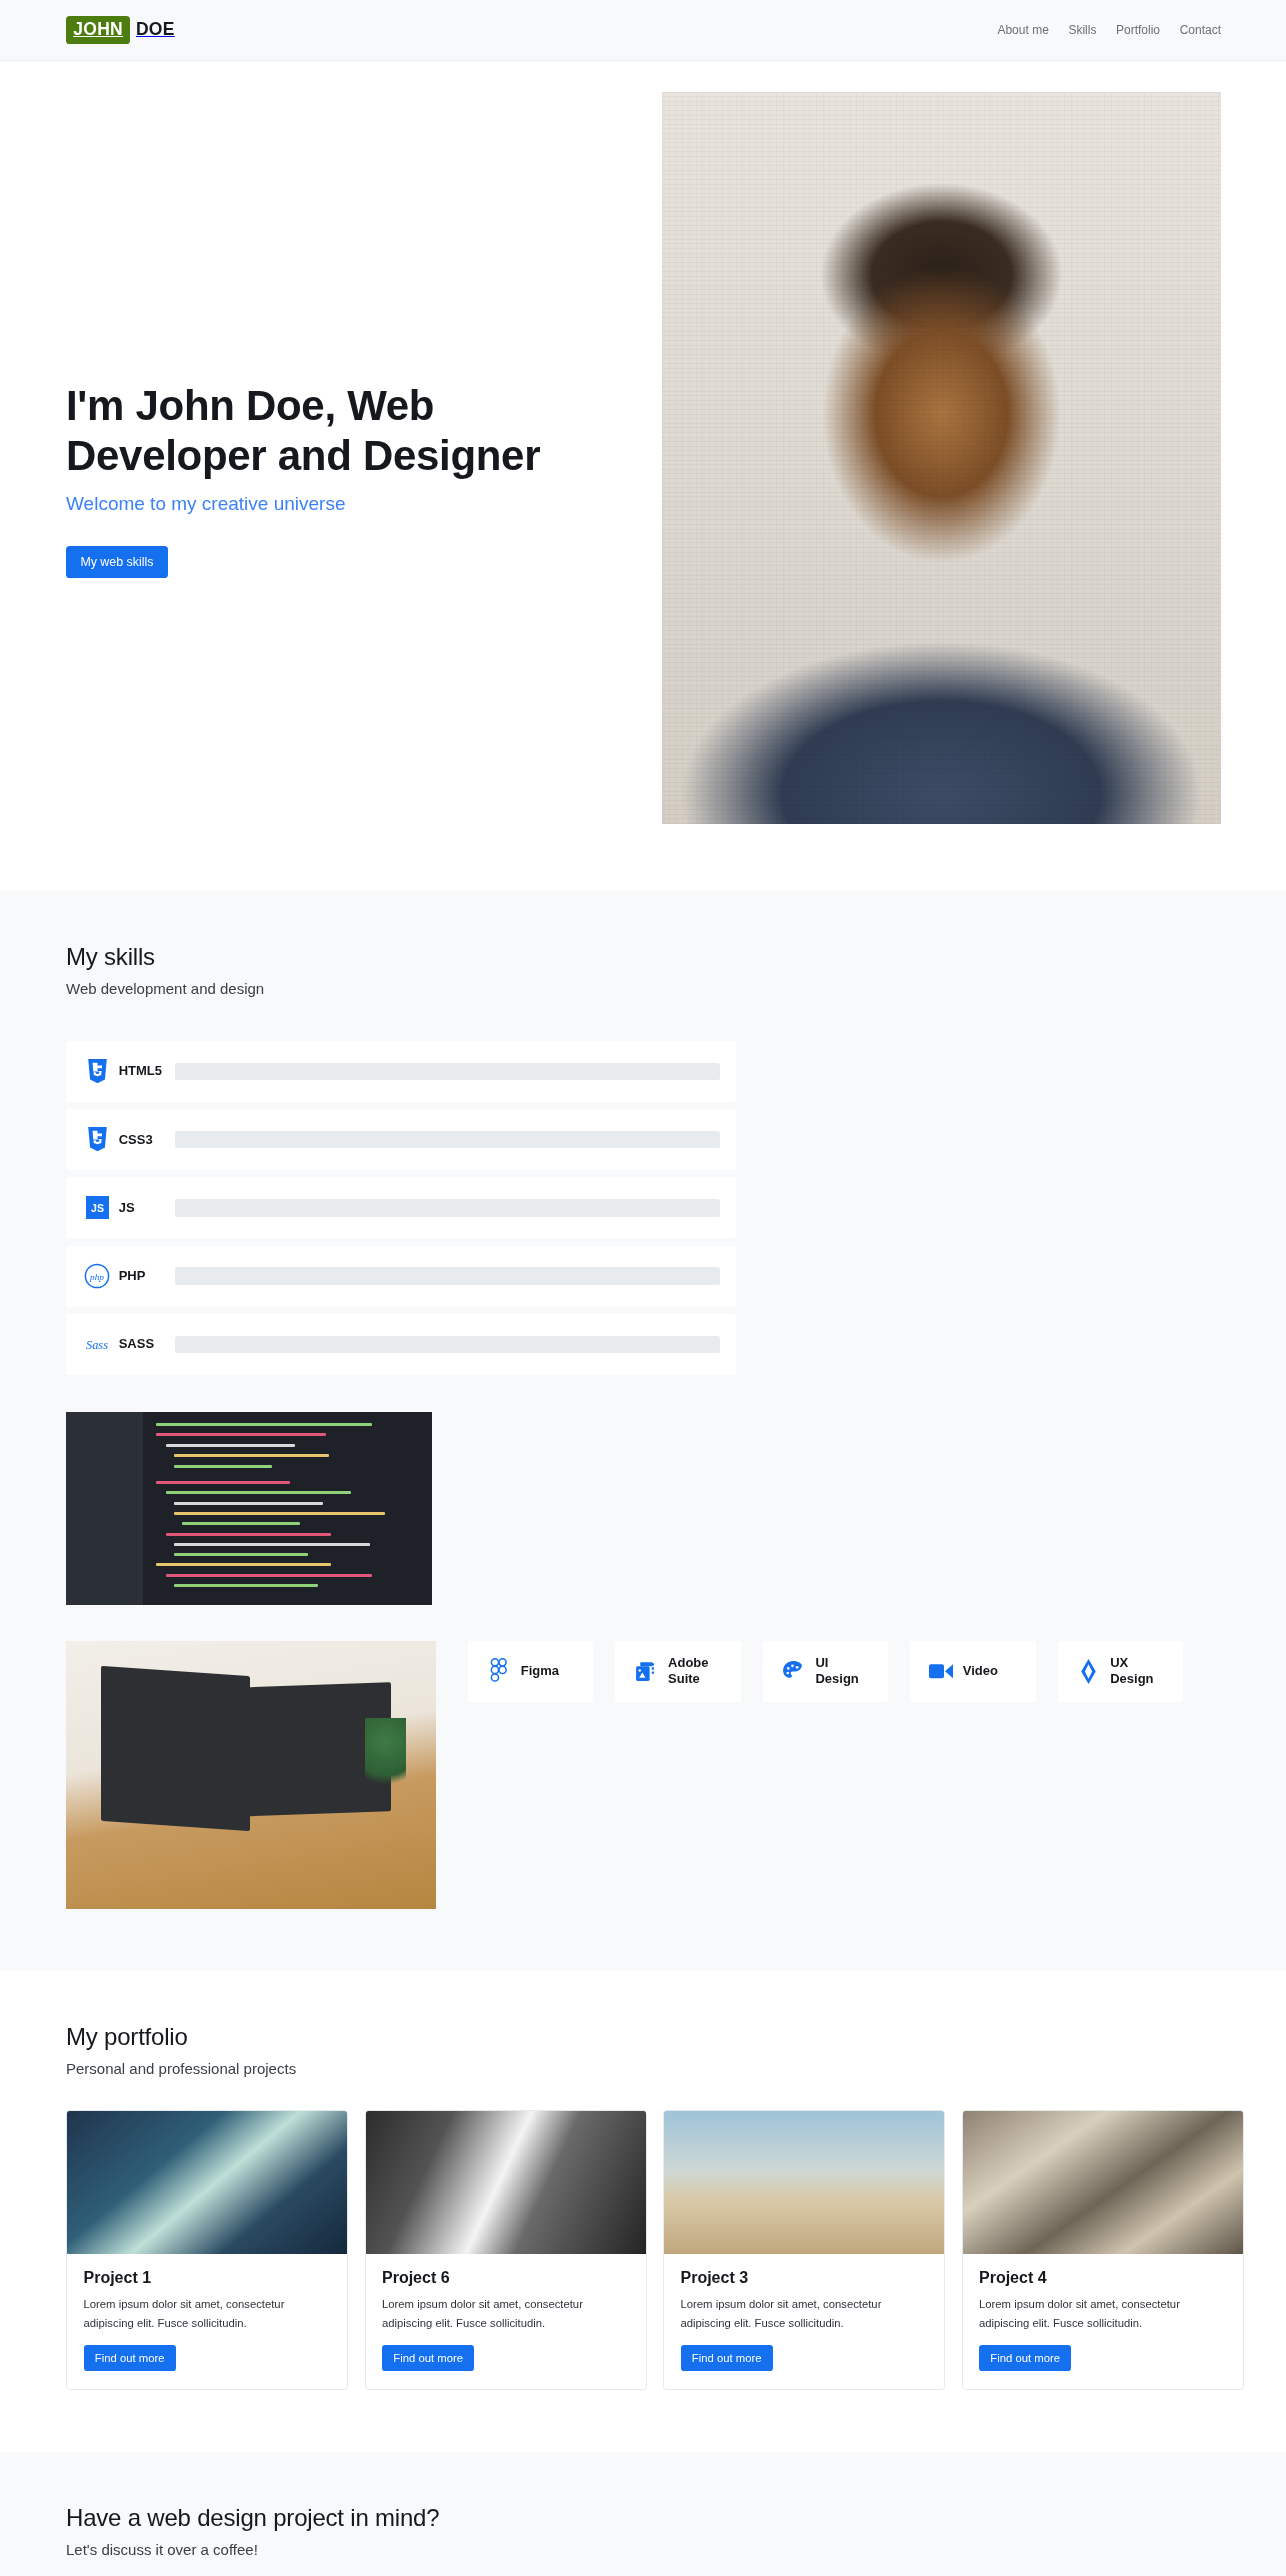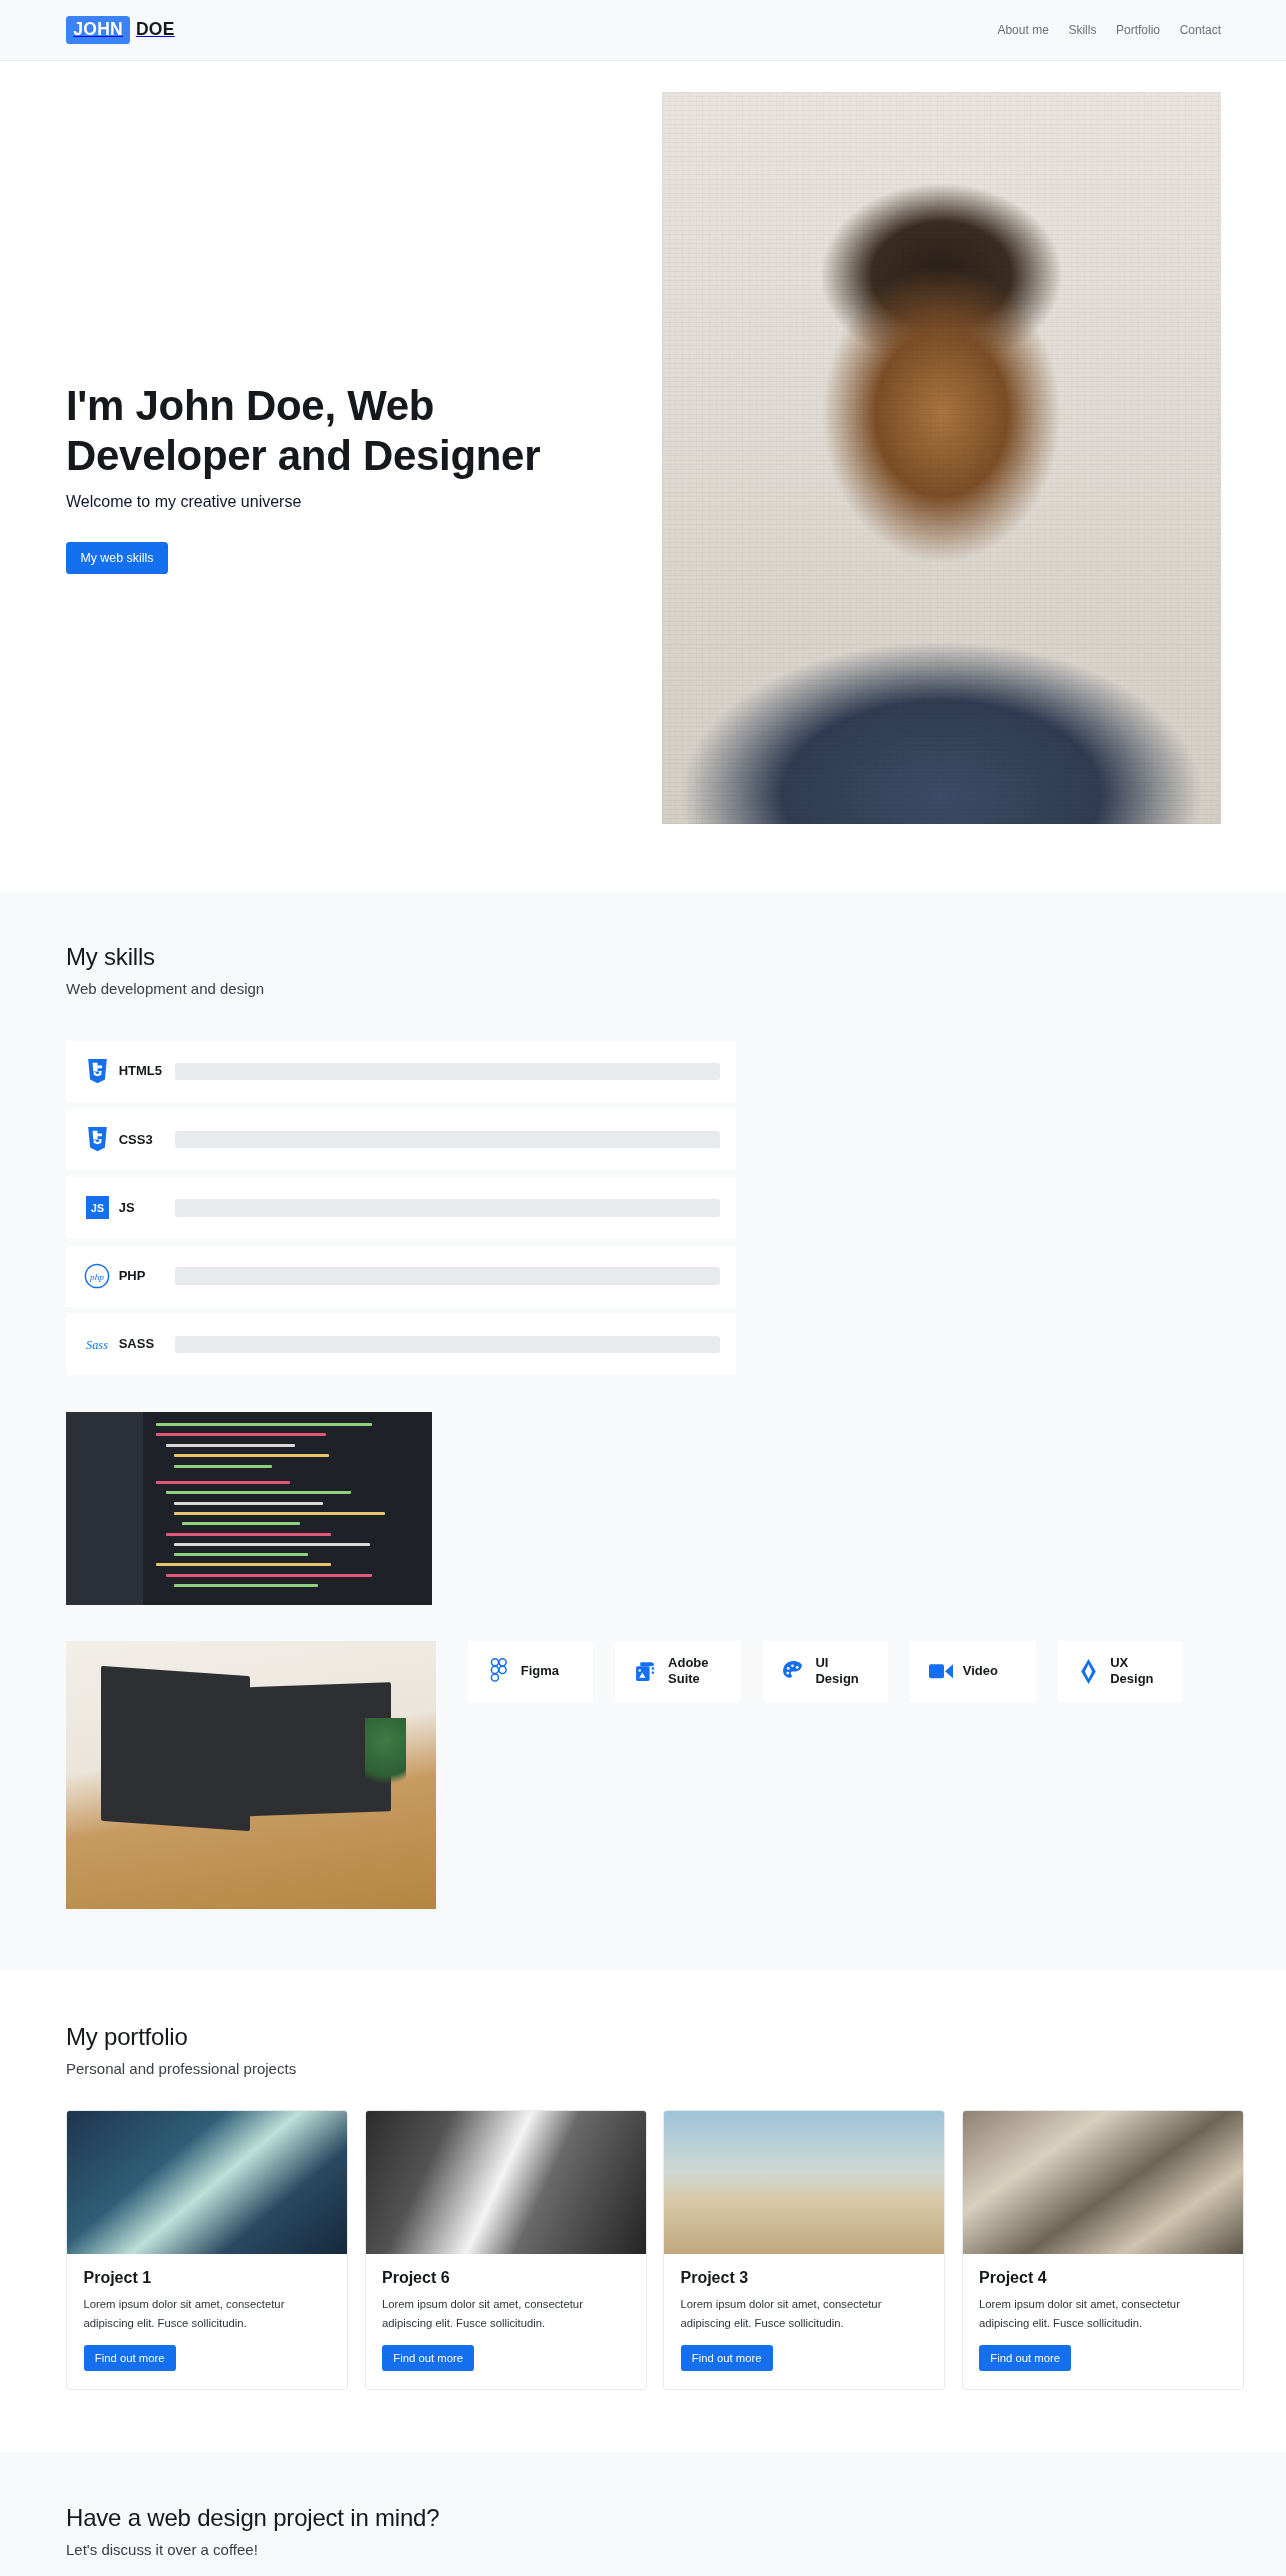--- a/index.html
+++ b/index.html
@@ -17,28 +17,29 @@
     height: 61px;
     background: #f7f9fb;
     border-bottom: 0.5px solid #eceff2;
     display: flex;
     align-items: center;
     justify-content: space-between;
     padding: 0 66px;
   }
   .logo { display: flex; align-items: center; gap: 0px; }
   .logo-mark {
-    background: #3b82f6;
+    background: #4d7c0f;
     color: #ffffff;
     font-weight: bold;
     font-size: 17.5px;
     letter-spacing: 0.3px;
     padding: 4.6px 7.2px 5.2px 7.2px;
     border-radius: 3.6px;
     line-height: 1;
+    text-decoration: underline;
   }
   .logo-word {
     color: #15181c;
     font-weight: bold;
     font-size: 17.5px;
     letter-spacing: 0.3px;
     margin-left: 5.7px;
     line-height: 1;
   }
   .main-nav { display: flex; align-items: center; gap: 19.6px; }
@@ -60,22 +61,22 @@
   .hero-left { width: 556px; padding-top: 289px; }
   .hero-title {
     font-size: 42px;
     line-height: 1.18;
     font-weight: bold;
     letter-spacing: -0.3px;
     color: #15181c;
     max-width: 567px;
   }
   .hero-sub {
-    font-size: 16px;
-    color: #0f172a;
+    font-size: 19px;
+    color: #3b82f6;
     margin-top: 13.4px;
     font-weight: normal;
   }
   .btn-primary {
     display: inline-block;
     margin-top: 31px;
     background: #1570f0;
     color: #ffffff;
     border: none;
     border-radius: 3.6px;

